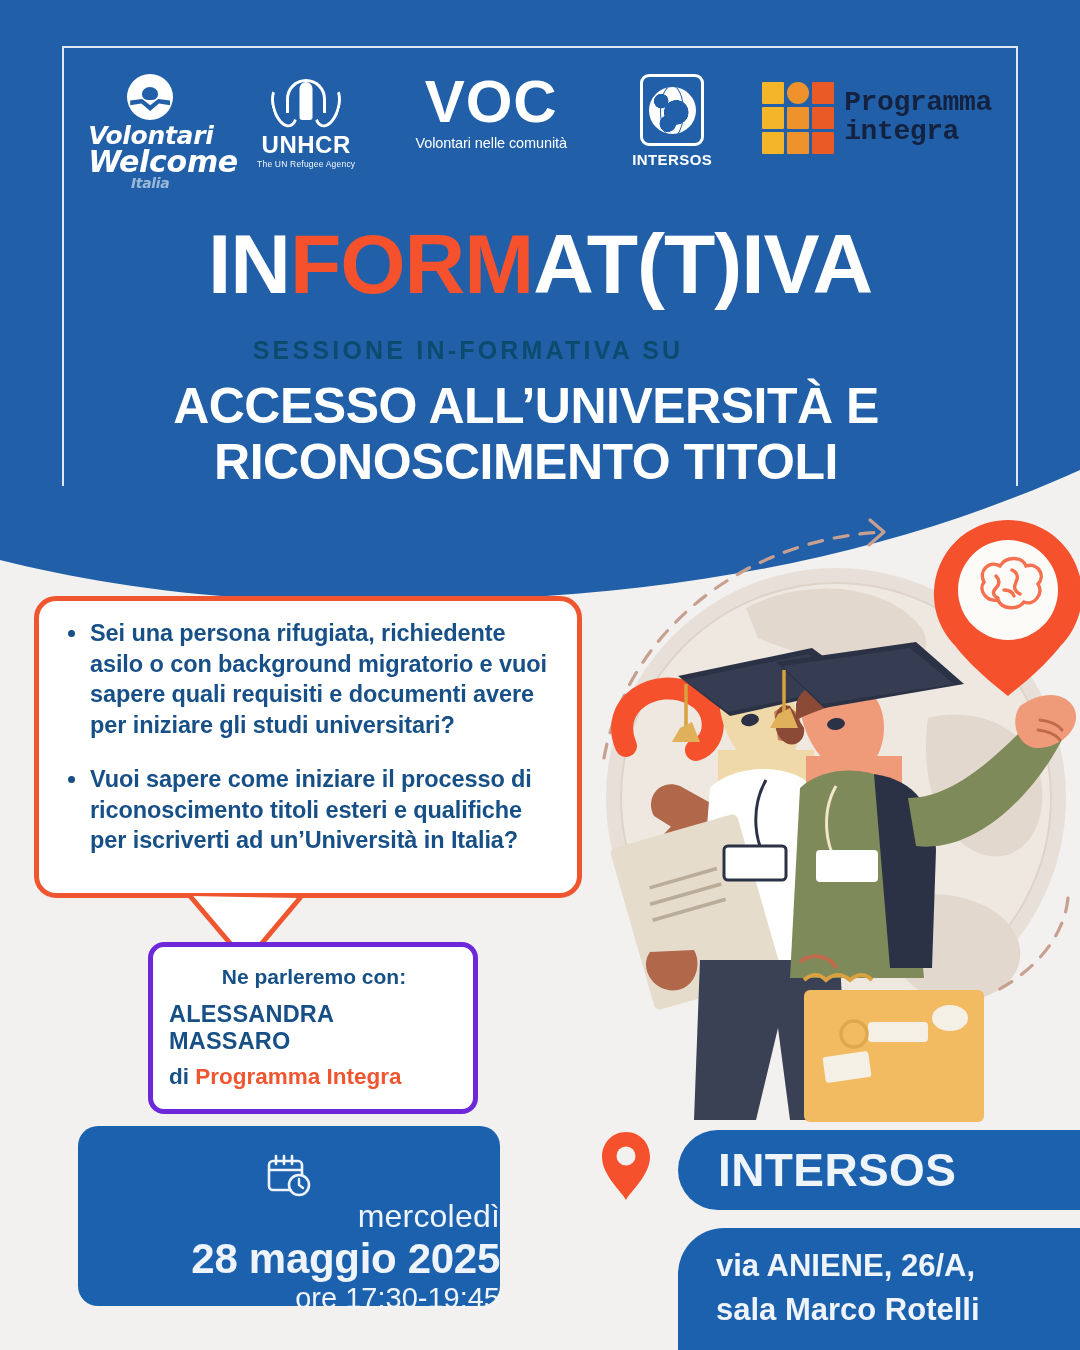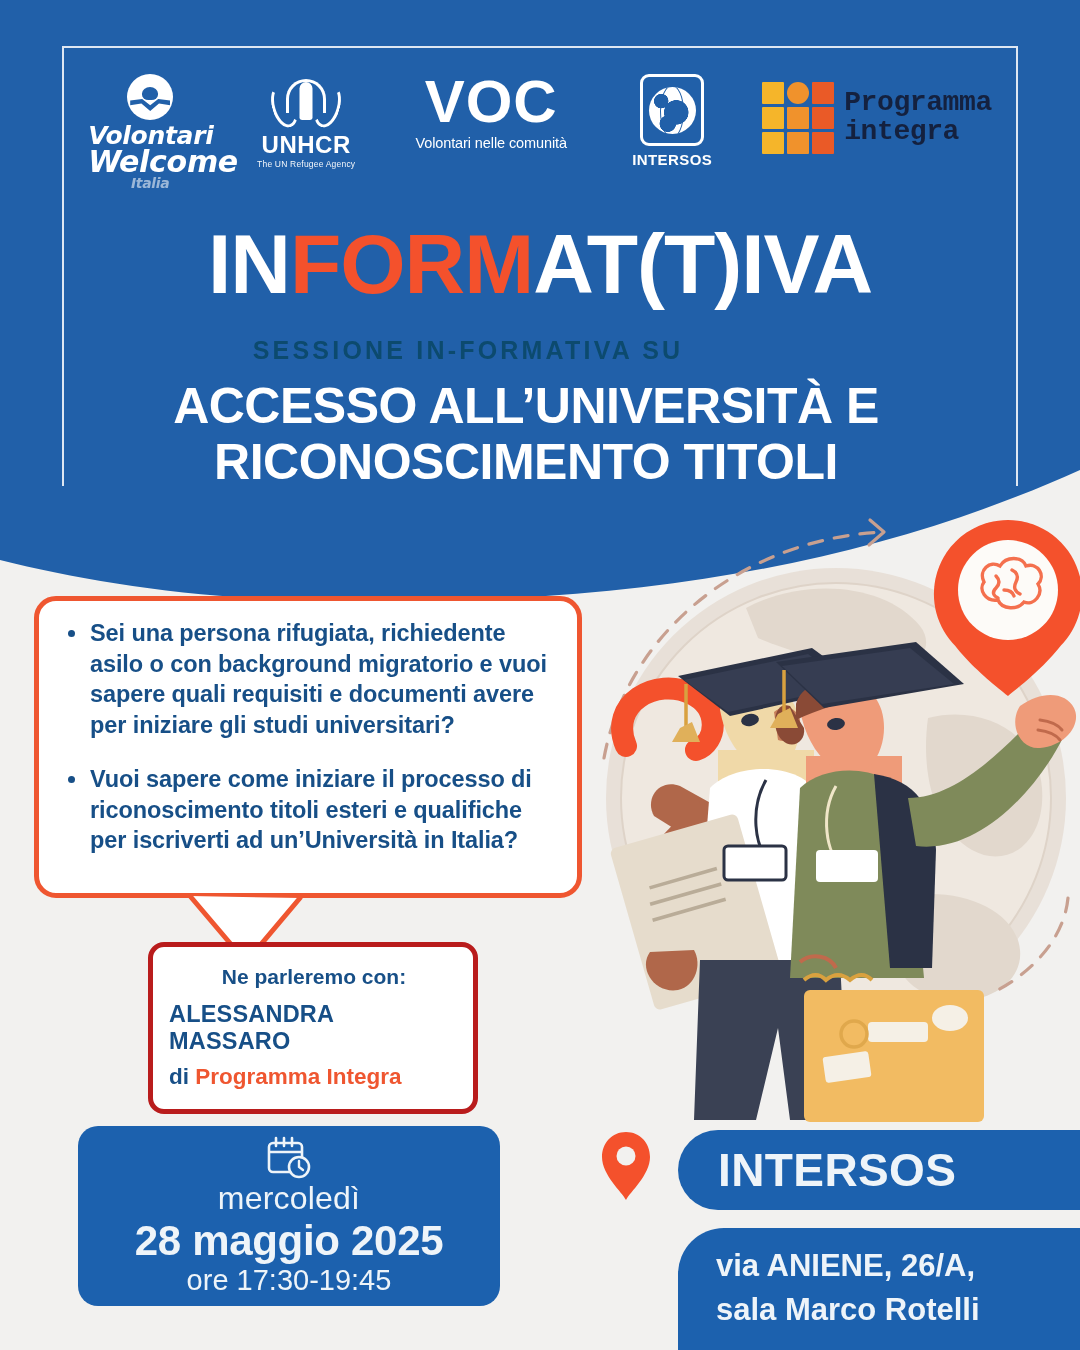--- a/index.html
+++ b/index.html
@@ -221,21 +221,21 @@
     width: 120px; height: 72px;
     z-index: 1;
   }
   .tail1 svg { display: block; }
 
   .bubble2 {
     position: absolute;
     left: 148px; top: 942px;
     width: 330px; height: 172px;
     background: #ffffff;
-    border: 5px solid #b91c1c;
+    border: 5px solid #6d28d9;
     border-radius: 16px;
     z-index: 7;
     padding: 18px 14px 0 16px;
   }
   .b2-l1 {
     text-align: center;
     color: #174f87; font-weight: 700; font-size: 21px;
     margin-bottom: 12px;
   }
   .b2-l2 {
@@ -246,23 +246,23 @@
   .b2-l3 .org { color: #ef5630; }
 
   
   .date-card {
     position: absolute;
     left: 78px; top: 1126px;
     width: 422px; height: 180px;
     background: #1c61ae;
     border-radius: 20px;
     z-index: 8;
-    text-align: center;
+    text-align: right;
     color: #eef4f9;
-    padding-top: 10px;
+    padding-top: 28px;
   }
   .cal-icon { width: 46px; height: 44px; margin: 0 auto 2px; }
   .date-day { font-size: 32px; line-height: 1.05; letter-spacing: .2px; }
   .date-full { font-size: 42px; font-weight: 700; line-height: 1.18; letter-spacing: -.3px; }
   .date-time { font-size: 29px; line-height: 1.1; }
 
   
   .pin-small {
     position: absolute; left: 600px; top: 1130px;
     width: 52px; height: 72px; z-index: 9;

